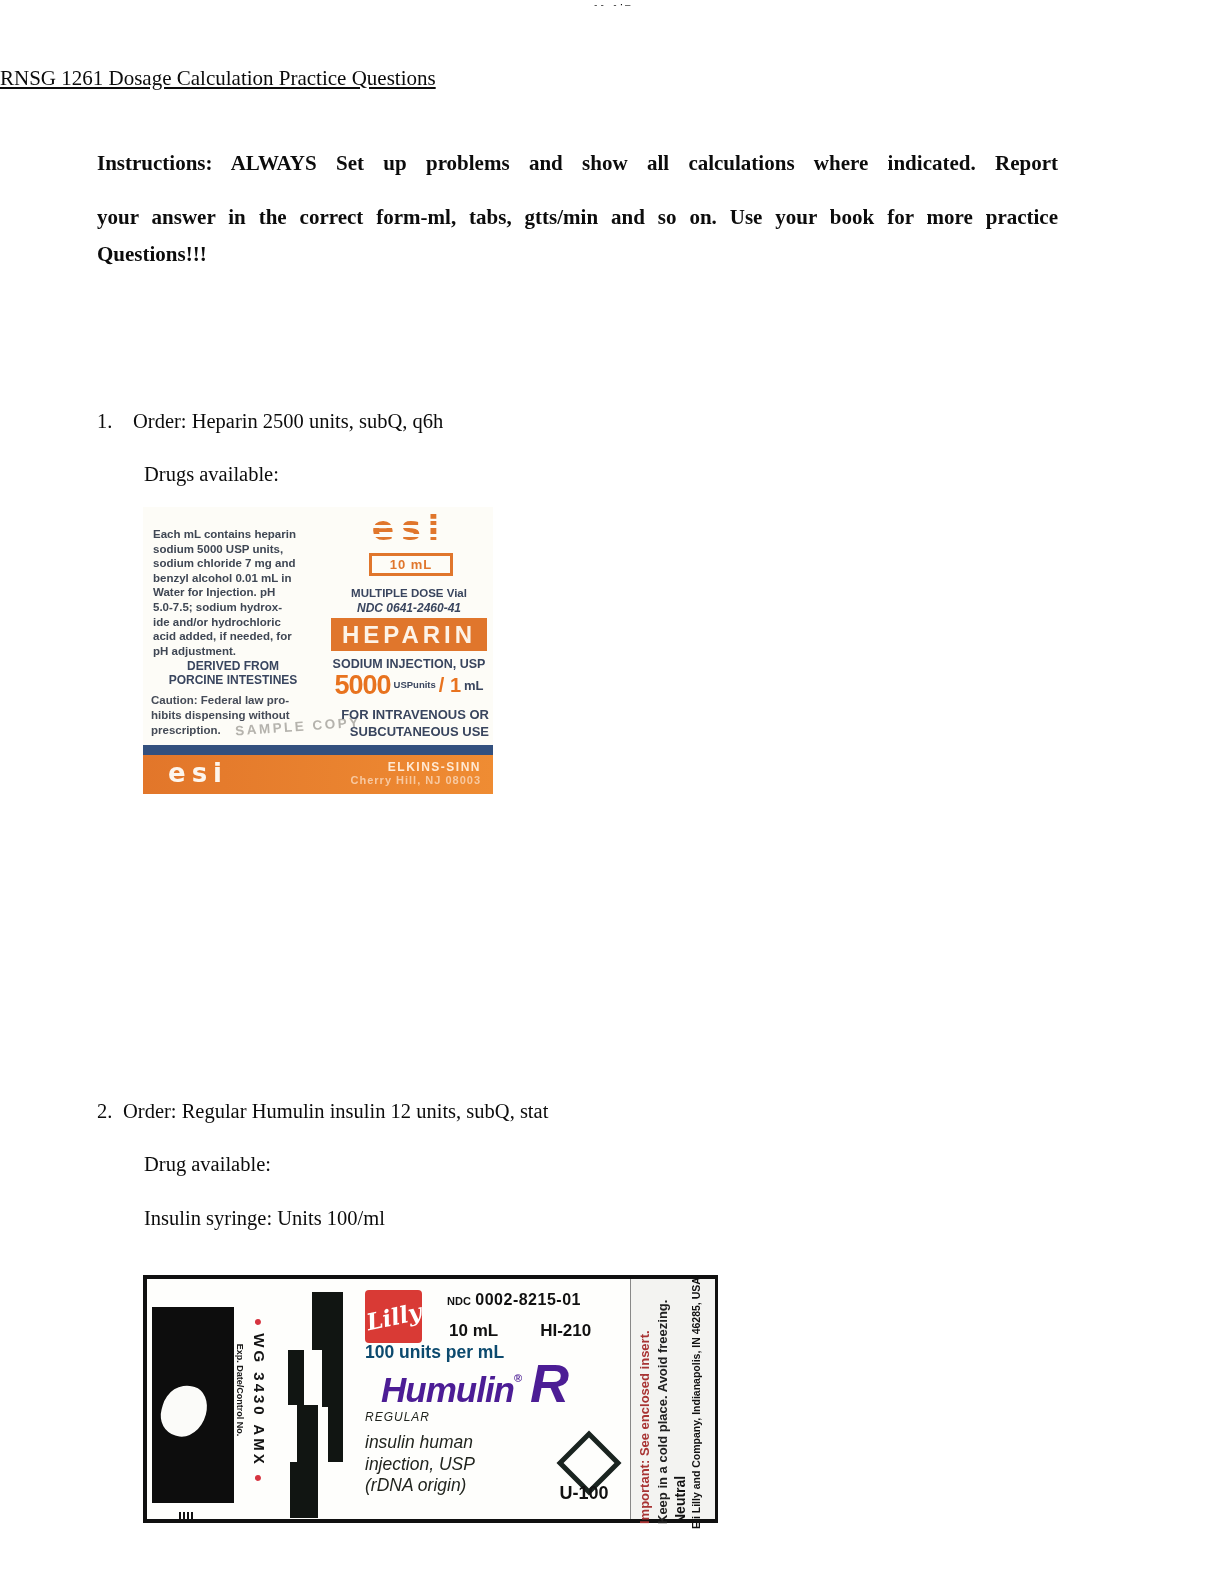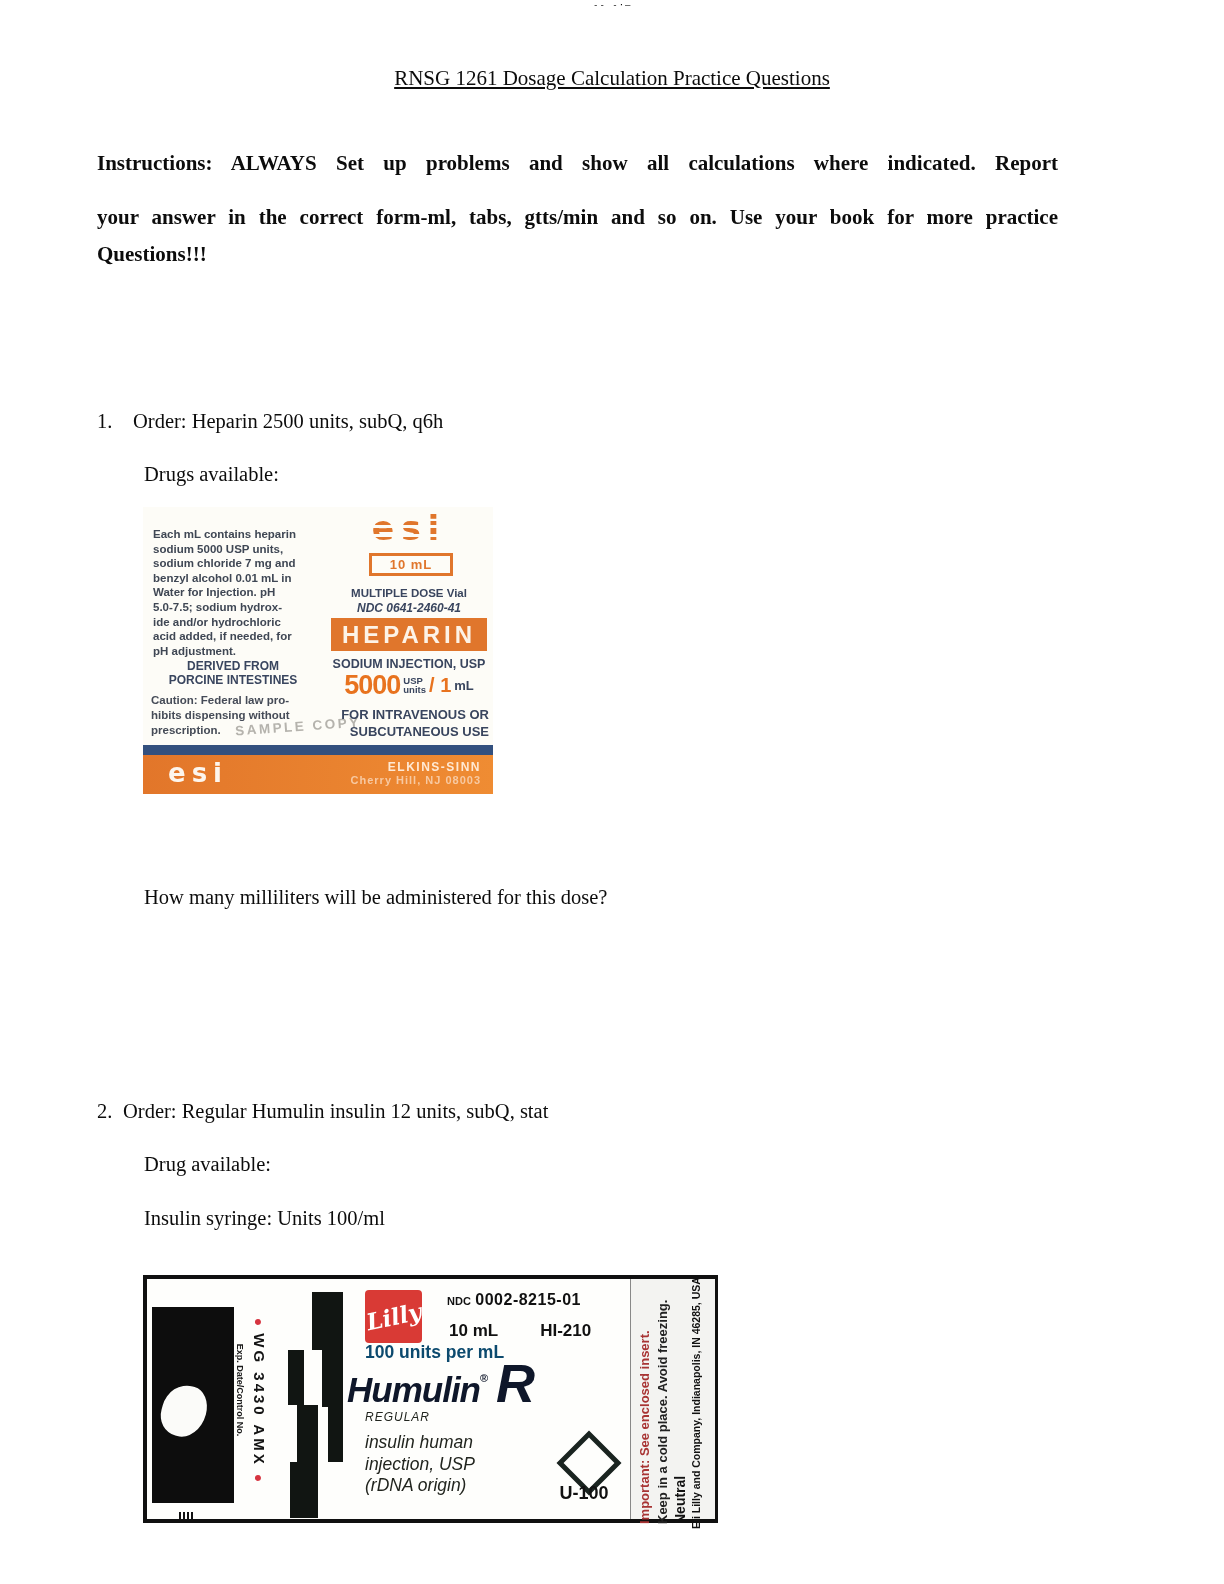--- a/index.html
+++ b/index.html
@@ -2,21 +2,21 @@
 <html><head>
 <meta charset="utf-8">
 <style>
   html,body{margin:0;padding:0;background:#ffffff;}
   .page{position:relative;width:1224px;height:1584px;background:#ffffff;overflow:hidden;
         font-family:"Liberation Serif", serif;color:#0c0c0c;}
   .abs{position:absolute;}
 
   
   .artifact{left:593px;top:0px;font-size:9px;letter-spacing:1px;color:#111;font-family:"DejaVu Sans Mono",monospace;}
-  .title{left:0;right:0;top:66px;text-align:center;font-size:21px;text-decoration:underline;}
+  .title{left:0;right:0;top:66px;text-align:left;font-size:21px;text-decoration:underline;}
   .instr{left:97px;width:961px;font-weight:bold;font-size:21px;line-height:27px;}
   .instr.just{text-align:justify;text-align-last:justify;margin-top:17px;}
   .qnum{font-size:20.5px;}
   .qtext{font-size:20.5px;}
 
   
   .hep{left:143px;top:507px;width:350px;height:287px;background:#fdfcf7;font-family:"Liberation Sans",sans-serif;}
   .hep-desc{left:10px;top:20px;width:172px;font-size:11.5px;font-weight:700;line-height:14.6px;
             color:#3f4754;white-space:pre-line;}
   .hep-derived{left:8px;top:152px;width:164px;text-align:center;font-size:12px;font-weight:800;
@@ -32,21 +32,21 @@
   .hep-volbox{left:40px;top:46px;width:78px;border:3px solid #e0762c;color:#e0762c;
               font-size:13px;font-weight:800;text-align:center;padding:1px 0;letter-spacing:1px;}
   .hep-vialtype{left:0;top:80px;width:160px;text-align:center;font-size:11.5px;font-weight:800;color:#39455e;}
   .hep-ndc{left:0;top:94px;width:160px;text-align:center;font-size:12px;font-weight:800;
            font-style:italic;color:#39455e;}
   .hep-namebox{left:2px;top:111px;width:156px;height:33px;background:#e0762c;color:#fdf3e7;
                font-size:24px;font-weight:700;letter-spacing:4px;text-align:center;line-height:34px;}
   .hep-sub{left:0;top:150px;width:160px;text-align:center;font-size:12.5px;font-weight:800;color:#39455e;}
   .hep-strength{left:0;top:164px;width:160px;display:flex;justify-content:center;align-items:center;gap:3px;}
   .hs-5000{font-size:27px;font-weight:800;color:#e8731f;letter-spacing:-1px;line-height:28px;}
-  .hs-stack{display:flex;flex-direction:column;color:#39455e;font-size:9.5px;font-weight:800;line-height:9.5px;text-align:left;}
+  .hs-stack{display:flex;color:#39455e;font-size:9.5px;font-weight:800;line-height:9.5px;text-align:left;}
   .hs-slash{font-size:20px;font-weight:800;color:#e8731f;}
   .hs-ml{font-size:13px;font-weight:800;color:#39455e;}
   .hep-route{left:0;top:199px;width:160px;text-align:right;font-size:13px;font-weight:800;
              color:#39455e;white-space:pre-line;line-height:17px;}
   .hep-bluebar{left:0;top:238px;width:350px;height:10px;background:#33507e;}
   .hep-orangebar{left:0;top:248px;width:350px;height:39px;background:linear-gradient(90deg,#e2762a,#ef8c33);}
   .hep-footer-esi{left:25px;top:3px;font-family:"DejaVu Sans",sans-serif;font-weight:800;font-size:26px;
                   color:#fdf6ee;letter-spacing:6px;}
   .hep-footer-co{right:12px;top:5px;text-align:right;}
   .hep-footer-co .l1{font-size:12px;font-weight:800;color:#ffe9d4;letter-spacing:1.5px;}
@@ -70,21 +70,21 @@
   .lilly-box{left:218px;top:11px;width:57px;height:53px;background:#d93a35;border-radius:4px;
              display:flex;align-items:center;justify-content:center;}
   .lilly-script{font-family:"DejaVu Serif",serif;font-style:italic;font-weight:bold;font-size:23px;
                 color:#fff;transform:rotate(-12deg);}
   .hum-ndc{left:300px;top:12px;color:#111;}
   .hum-ndc .lab{font-size:11px;font-weight:700;}
   .hum-ndc .val{font-size:16px;font-weight:800;letter-spacing:0.5px;}
   .hum-volrow{left:302px;top:42px;font-size:17px;font-weight:800;color:#111;}
   .hum-volrow .gap{display:inline-block;width:42px;}
   .hum-conc{left:218px;top:63px;font-size:17.5px;font-weight:800;color:#0c4a6e;}
-  .hum-name{left:200px;top:80px;display:flex;align-items:baseline;color:#0f172a;}
+  .hum-name{left:234px;top:80px;display:flex;align-items:baseline;color:#4c1d95;}
   .hum-name .nm{font-size:35px;font-weight:800;font-style:italic;letter-spacing:-1px;line-height:48px;}
   .hum-name .reg{font-size:11px;font-weight:700;vertical-align:top;position:relative;top:-20px;}
   .hum-name .ltr{font-size:54px;font-weight:900;font-style:italic;margin-left:8px;line-height:48px;}
   .hum-type{left:218px;top:131px;font-size:12px;font-style:italic;letter-spacing:1px;color:#22251f;}
   .hum-desc{left:218px;top:153px;font-size:17.5px;font-style:italic;color:#22251f;
             white-space:pre-line;line-height:21.5px;}
   .hum-diamond{left:419px;top:161px;width:36px;height:36px;border:5px solid #1a2420;transform:rotate(45deg);}
   .hum-u100{left:402px;top:204px;width:70px;text-align:center;font-size:18px;font-weight:800;color:#111;}
   .hum-side{left:483px;top:0;width:84px;height:240px;background:#f3f3f1;border-left:1px solid #888;}
   .side-line{height:16px;transform:rotate(-90deg);white-space:nowrap;text-align:left;}
@@ -152,21 +152,20 @@
     <div class="abs hep-bluebar"></div>
     <div class="abs hep-orangebar">
       <div class="abs hep-footer-esi">esi</div>
       <div class="abs hep-footer-co">
         <div class="l1">ELKINS-SINN</div>
         <div class="l2">Cherry Hill, NJ 08003</div>
       </div>
     </div>
   </div>
 
-  <div class="abs qtext" style="left:144px;top:886px;">How many milliliters will be administered for this dose?</div>
 
   <div class="abs qnum" style="left:97px;top:1100px;">2.</div>
   <div class="abs qtext" style="left:123px;top:1100px;">Order: Regular Humulin insulin 12 units, subQ, stat</div>
   <div class="abs qtext" style="left:144px;top:1153px;">Drug available:</div>
   <div class="abs qtext" style="left:144px;top:1207px;">Insulin syringe: Units 100/ml</div>
 
   <div class="abs hum">
     <div class="abs hum-blackbox">
       <div class="abs hum-blob"></div>
     </div>

